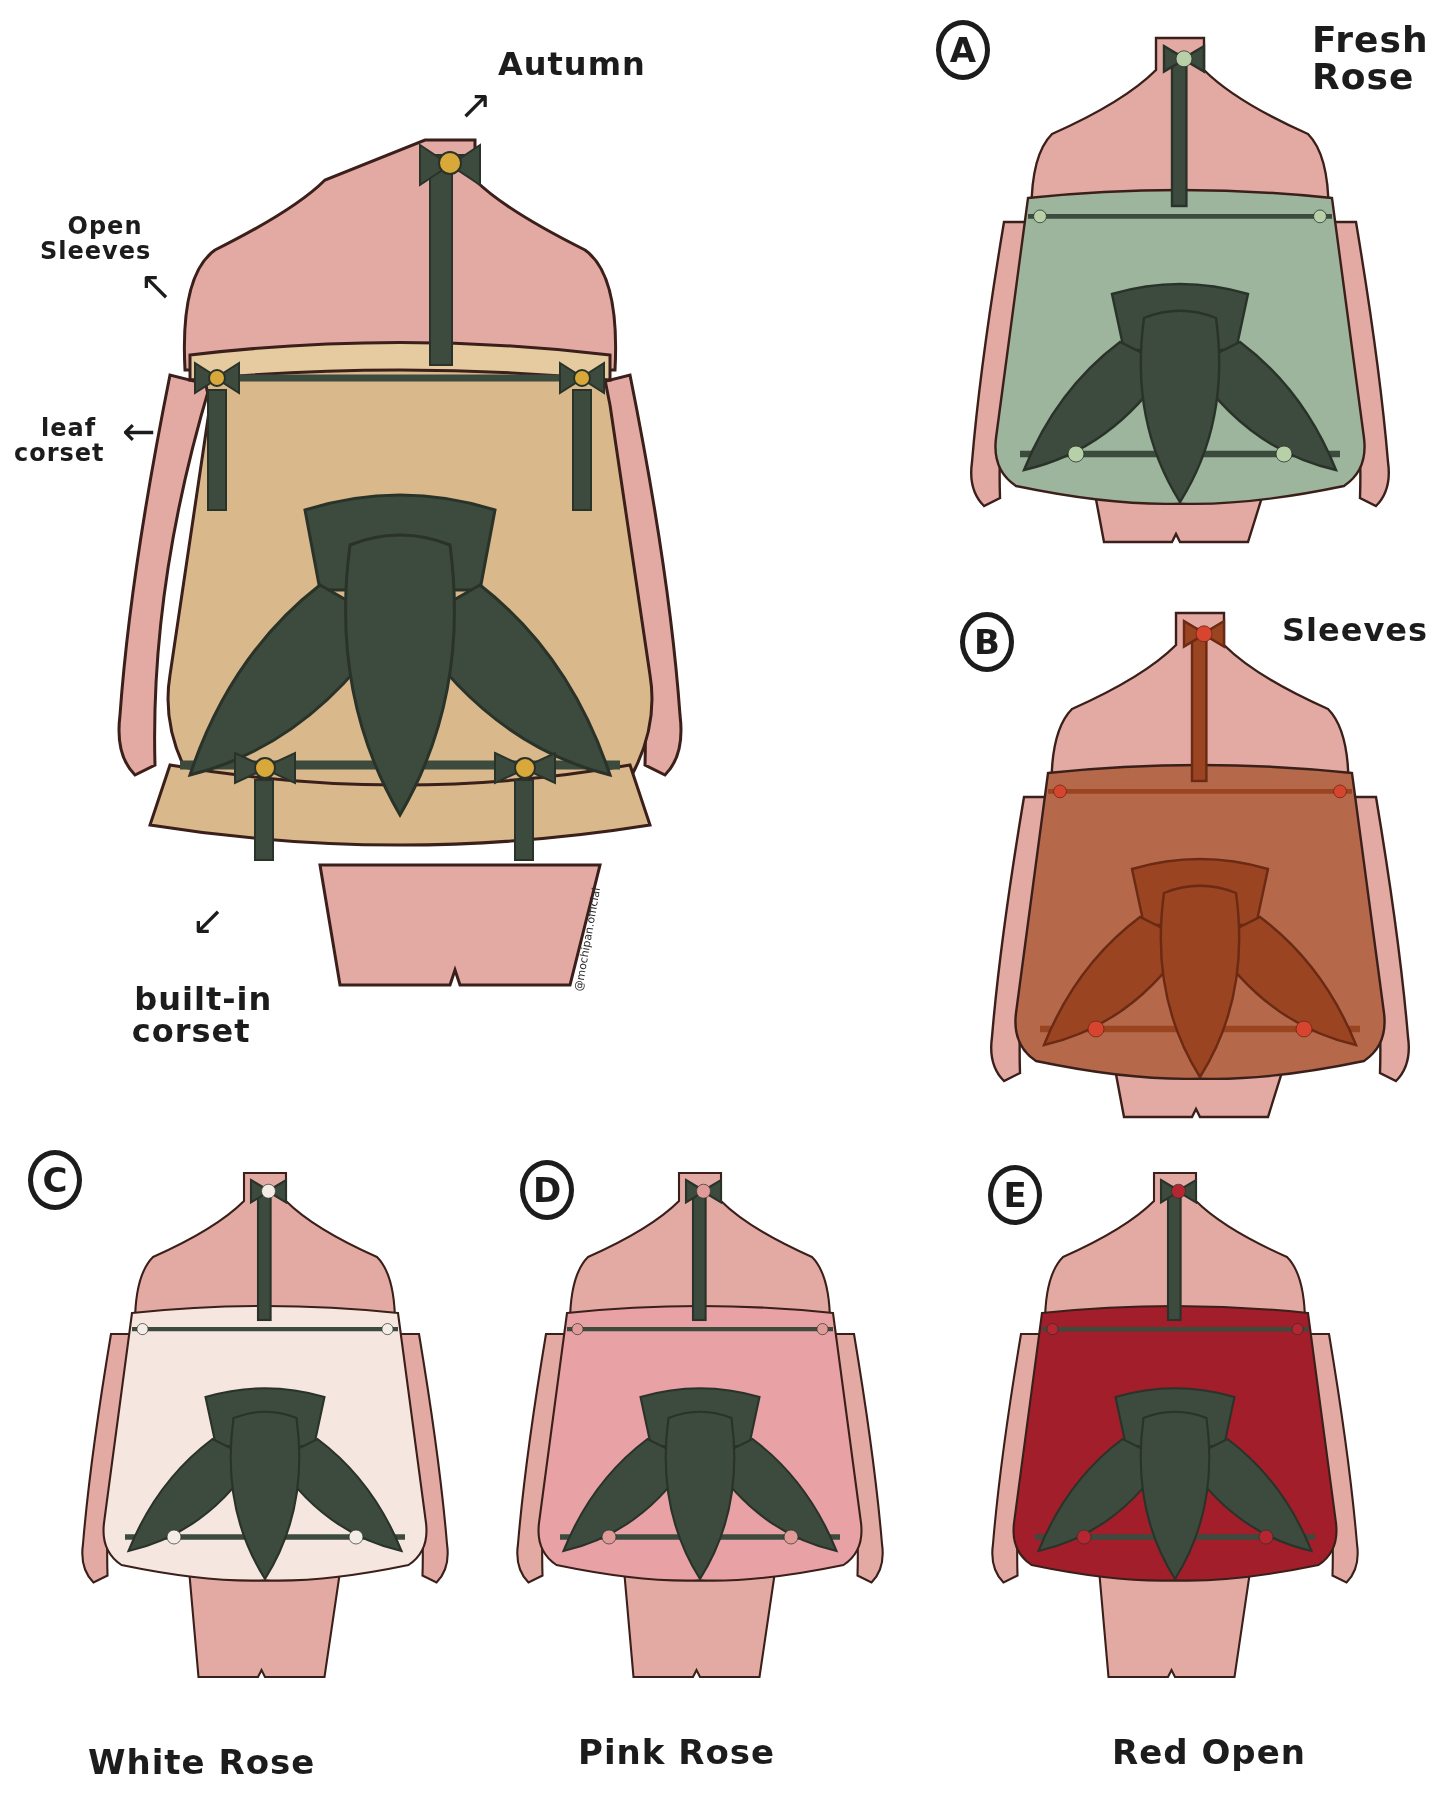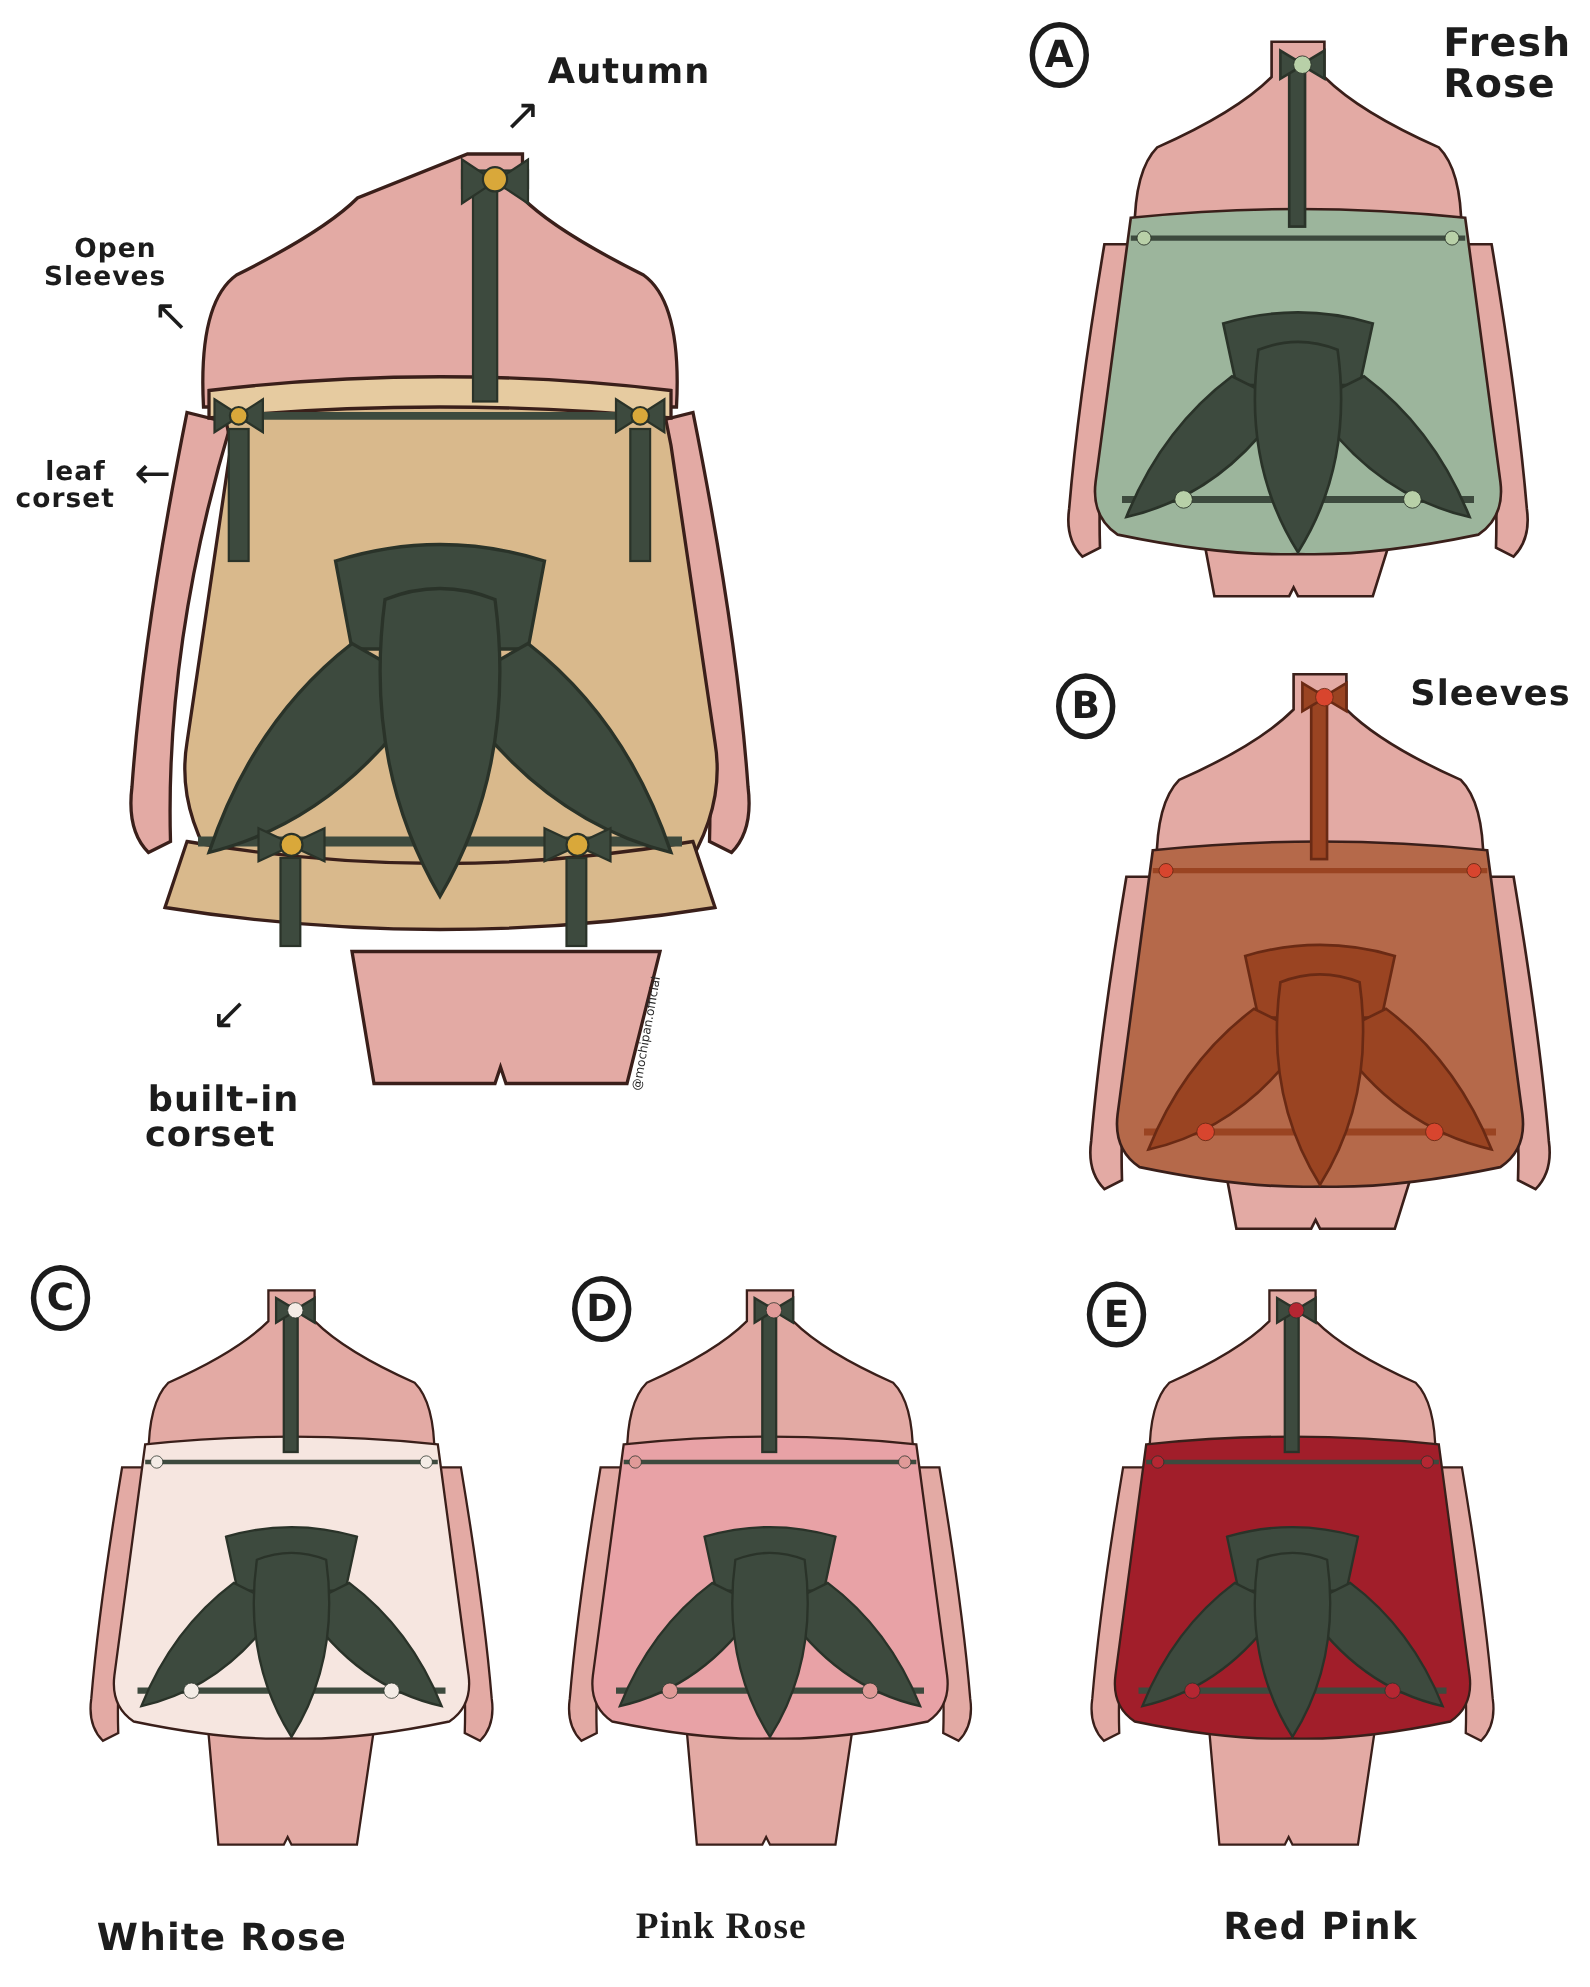--- a/index.html
+++ b/index.html
@@ -209,21 +209,21 @@
       <rect x="290" y="30" width="18" height="190"></rect>
       <path d="M280 20 l25 15 l25 -15 l0 32 l-25 -15 l-25 15 z"></path>
     </g>
     <circle cx="305" cy="36" r="10" fill="#e09a98" stroke="#2a3329"></circle>
     <circle cx="125" cy="233" r="8" fill="#e09a98" stroke="#2a3329"></circle>
     <circle cx="475" cy="233" r="8" fill="#e09a98" stroke="#2a3329"></circle>
     <circle cx="170" cy="530" r="10" fill="#e09a98" stroke="#2a3329"></circle>
     <circle cx="430" cy="530" r="10" fill="#e09a98" stroke="#2a3329"></circle>
   </svg>
 </div>
-<div class="label" style="left:578px; top:1735px; font-size:34px;font-family:Liberation Serif, serif;">
+<div class="label" style="left:578px; top:1735px; font-size:34px;">
   <span>Pink Rose</span>
 </div>
 
 <div class="badge" style="left:988px; top:1165px;">E</div>
 <div class="figure" style="left:965px; top:1165px;">
   <svg width="420" height="520" viewBox="0 0 600 740">
     <g stroke="#3a1f1a" stroke-width="3" fill="#e3aaa4">
       <path d="M270 10 h60 v40 q40 40 130 80 q30 30 25 120 l-370 0 q-5 -90 25 -120 q90 -40 130 -80 z"></path>
       <path d="M80 240 q-30 180 -40 300 q-5 35 15 55 l20 -10 q-5 -160 45 -345 z"></path>
       <path d="M520 240 q30 180 40 300 q5 35 -15 55 l-20 -10 q5 -160 -45 -345 z"></path>
@@ -243,14 +243,14 @@
       <path d="M280 20 l25 15 l25 -15 l0 32 l-25 -15 l-25 15 z"></path>
     </g>
     <circle cx="305" cy="36" r="10" fill="#b52632" stroke="#2a3329"></circle>
     <circle cx="125" cy="233" r="8" fill="#b52632" stroke="#2a3329"></circle>
     <circle cx="475" cy="233" r="8" fill="#b52632" stroke="#2a3329"></circle>
     <circle cx="170" cy="530" r="10" fill="#b52632" stroke="#2a3329"></circle>
     <circle cx="430" cy="530" r="10" fill="#b52632" stroke="#2a3329"></circle>
   </svg>
 </div>
 <div class="label" style="left:1112px; top:1735px; font-size:34px;">
-  <span>Red Pink</span>
+  <span>Red Open</span>
 </div>
 
 </body></html>

